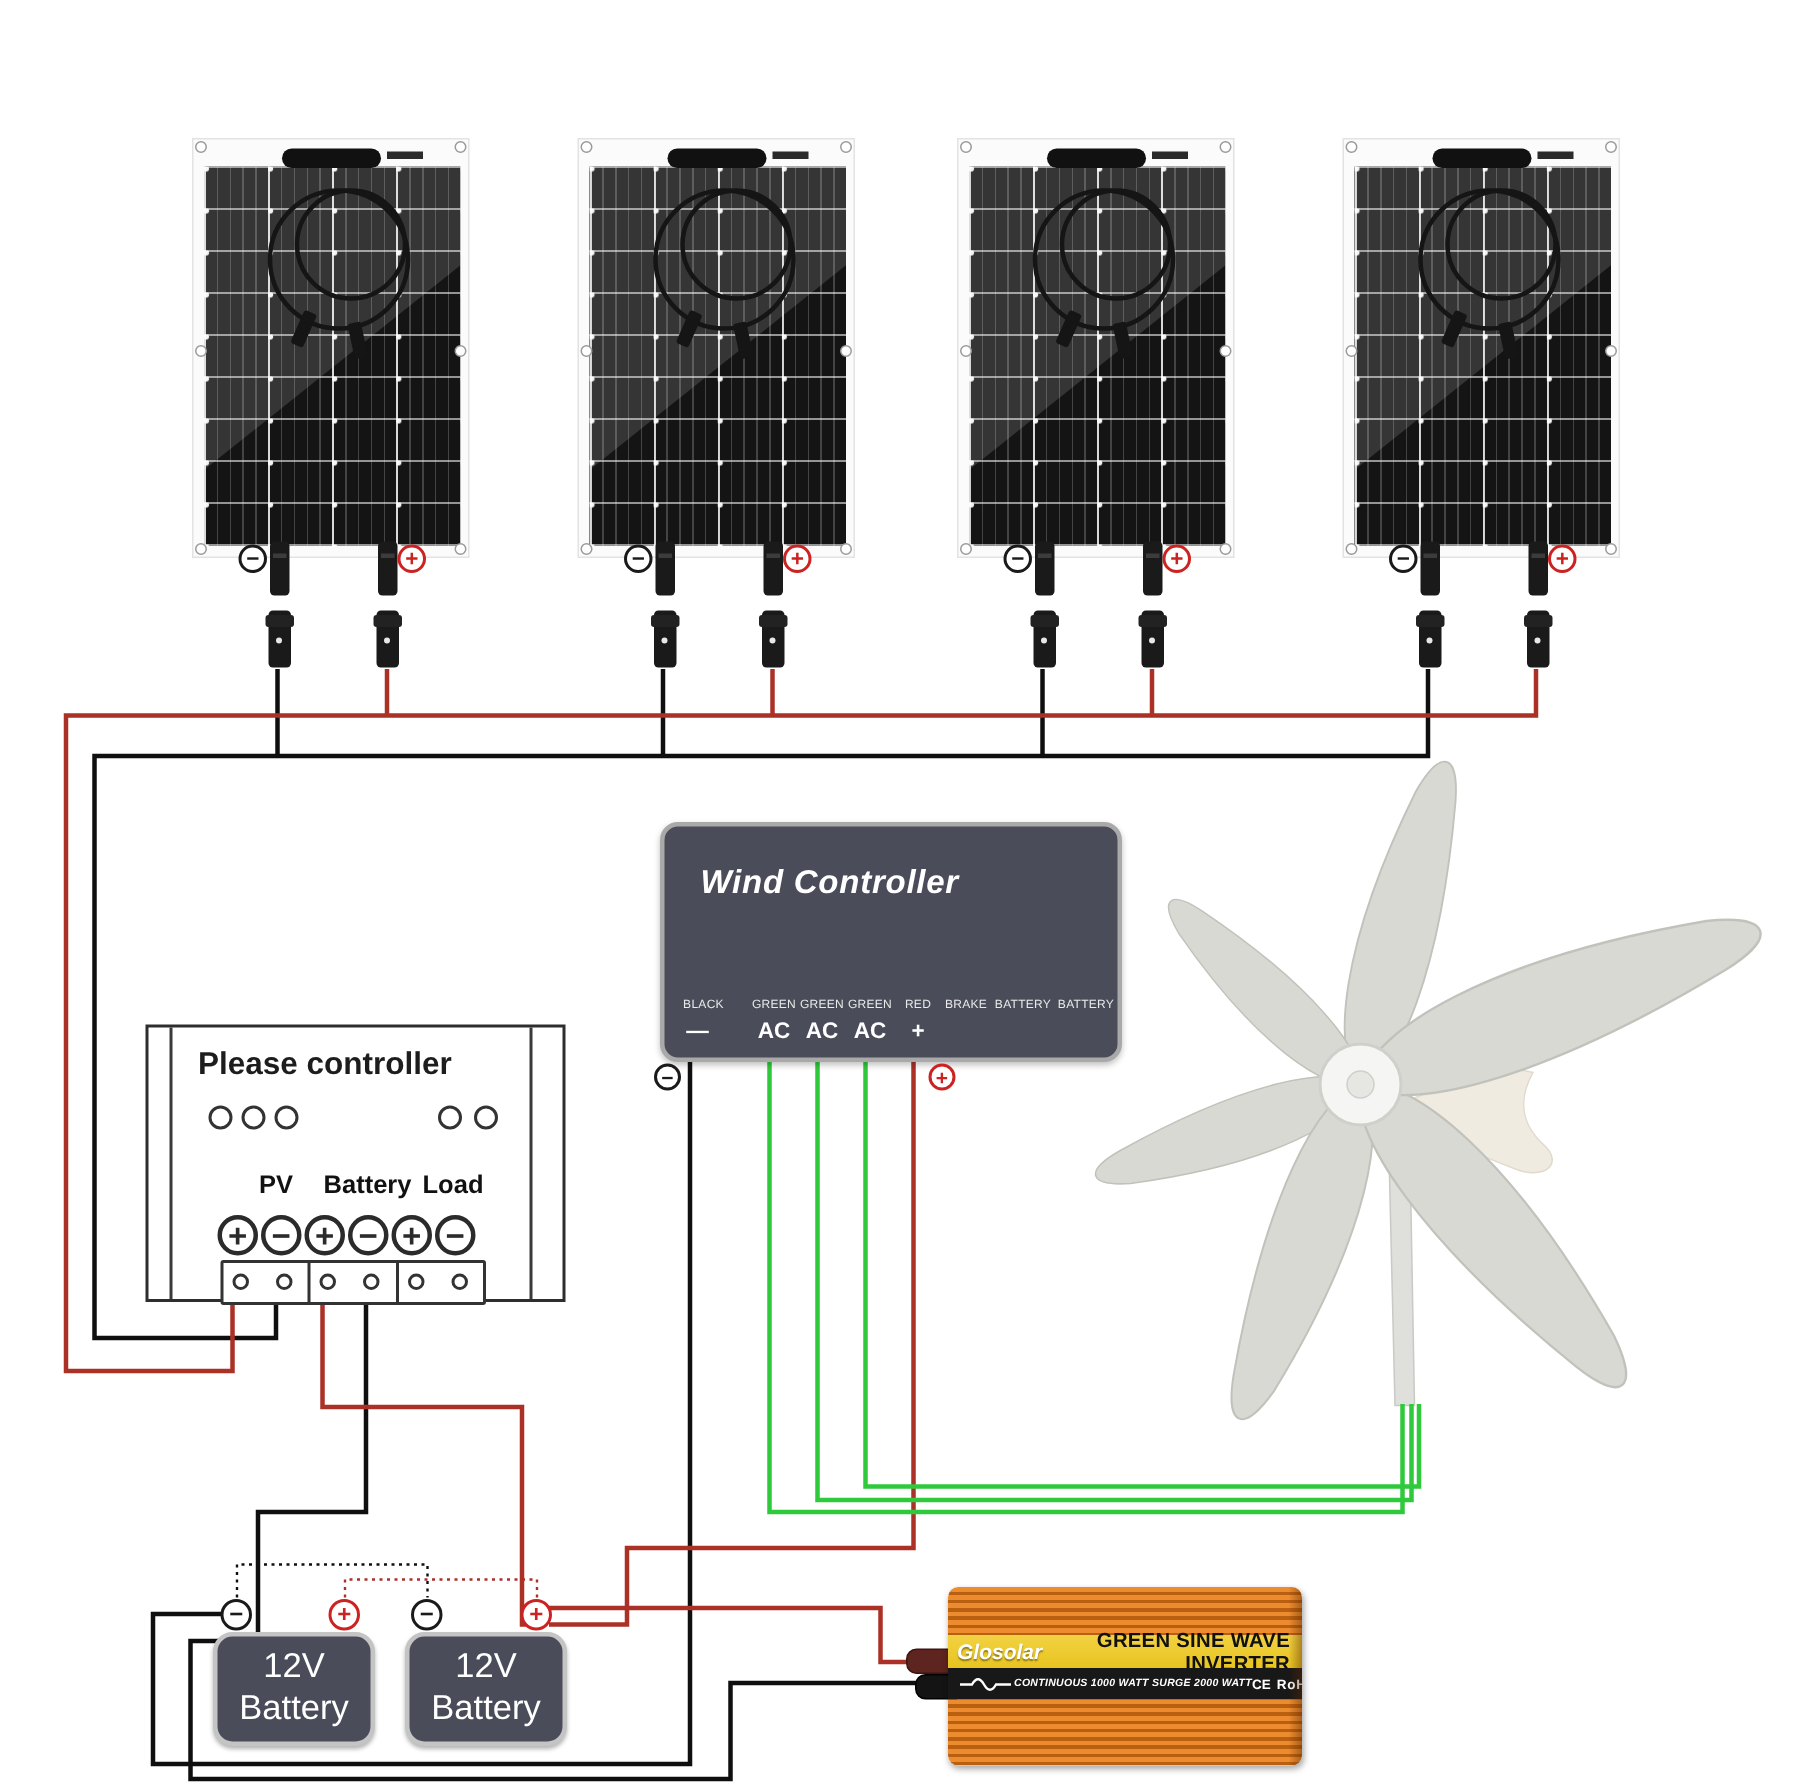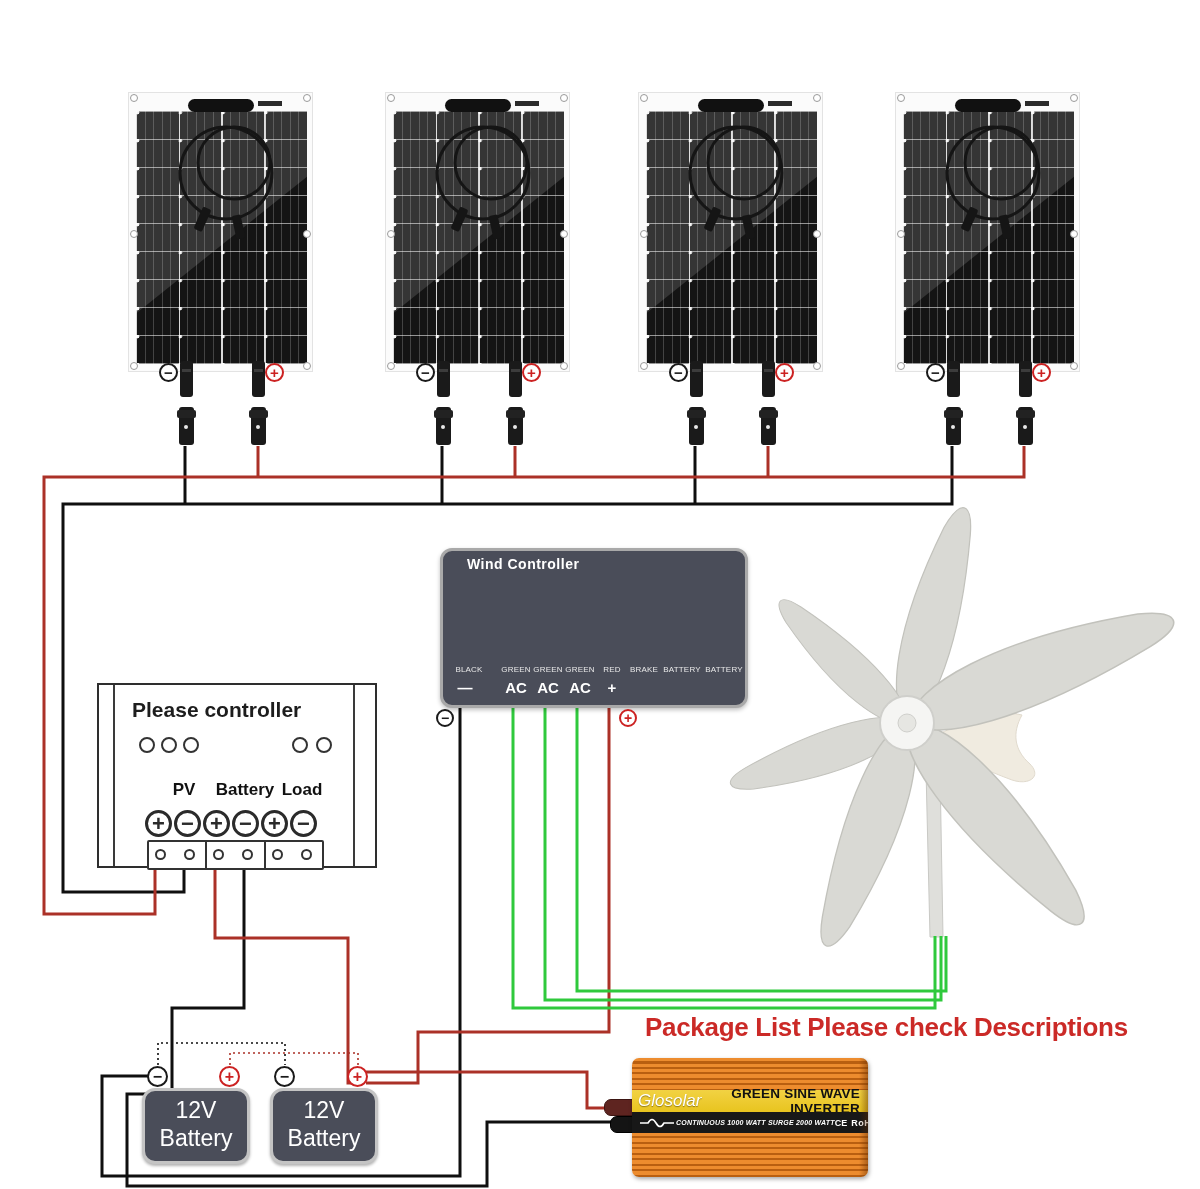--- a/index.html
+++ b/index.html
@@ -57,21 +57,21 @@
   .sym{position:absolute;border-radius:50%;background:#fff;display:flex;align-items:center;justify-content:center;
     font-weight:bold;box-sizing:border-box;}
   .sym.minus{border:2px solid #1a1a1a;color:#1a1a1a;}
   .sym.plus{border:2px solid var(--terminal-red,#cc2222);color:var(--terminal-red,#cc2222);}
   .psym{width:19px;height:19px;font-size:15px;top:270px;}
   .psym-minus{left:30px;} .psym-plus{left:136px;}
   
   .windctl{position:absolute;left:440px;top:548px;width:308px;height:160px;
     background:var(--box-dark,#4a4d59);border:3px solid #a9a9a9;border-radius:12px;box-sizing:border-box;
     box-shadow:0 2px 4px rgba(0,0,0,.25);}
-  .wc-title{position:absolute;left:24px;top:5px;color:#fff;font-size:14px;font-weight:bold;letter-spacing:.5px;}
+  .wc-title{position:absolute;left:24px;top:24px;color:#fff;font-size:22px;font-weight:bold;letter-spacing:.5px;font-style:italic;}
   .wlab{position:absolute;top:114px;transform:translateX(-50%);color:#e9e9e9;font-size:8px;letter-spacing:.2px;}
   .wl0{left:26px}.wl1{left:73px}.wl2{left:105px}.wl3{left:137px}.wl4{left:169px}
   .wl5{left:201px}.wl6{left:239px}.wl7{left:281px}
   .wval{position:absolute;top:128px;transform:translateX(-50%);color:#fff;font-size:15px;font-weight:bold;}
   .wv0{left:22px}.wv1{left:73px}.wv2{left:105px}.wv3{left:137px}.wv4{left:169px}
   .wcsym{width:18px;height:18px;font-size:14px;}
   
   .chargectl{position:absolute;left:97px;top:683px;width:280px;height:185px;background:#fff;
     border:2px solid #2e2e2e;box-sizing:border-box;}
   .cc-rail{position:absolute;top:0;width:2px;height:100%;background:#3a3a3a;}
@@ -99,21 +99,21 @@
   
   .inv-post{position:absolute;height:15px;border-radius:7px 0 0 7px;}
   .post-red{left:604px;top:1099px;width:32px;background:#5e2420;border:1px solid #3c1512;}
   .post-black{left:610px;top:1116px;width:26px;background:#141414;border:1px solid #000;}
   .inverter{position:absolute;left:632px;top:1058px;width:236px;height:119px;border-radius:7px;
     overflow:hidden;display:flex;flex-direction:column;box-shadow:1px 2px 4px rgba(0,0,0,.35);}
   .fins{background:repeating-linear-gradient(180deg,#ed8c2e 0 3px,#b95f10 3px 5.5px);}
   .fins.top{height:32px;} .fins.bottom{flex:1;}
   .band-yellow{height:22px;background:linear-gradient(180deg,#f2d243,var(--inverter-yellow,#e8c41f));
     display:flex;align-items:center;padding:0 6px;box-sizing:border-box;}
-  .inv-brand{font-size:17px;font-weight:normal;font-style:italic;color:#fff;text-shadow:0 1px 1px rgba(0,0,0,.4);}
+  .inv-brand{font-size:14px;font-weight:bold;font-style:italic;color:#fff;text-shadow:0 1px 1px rgba(0,0,0,.4);}
   .inv-title{flex:1;text-align:right;font-size:13.5px;font-weight:bold;color:#111;letter-spacing:.2px;padding-right:2px;}
   .band-black{height:21px;background:#181818;display:flex;align-items:center;padding:0 6px;box-sizing:border-box;color:#fff;}
   .sinewave{width:38px;height:14px;flex:none;}
   .inv-sub{flex:1;font-size:7px;font-style:italic;font-weight:bold;letter-spacing:.2px;white-space:nowrap;}
   .inv-ce{font-size:9px;font-weight:bold;margin-right:4px;}
   .inv-rohs{font-size:9px;font-weight:bold;letter-spacing:.5px;}
   .inverter::after{content:"";position:absolute;right:0;top:0;width:9px;height:100%;
     background:linear-gradient(90deg,rgba(0,0,0,0),rgba(90,40,0,.45));}
   
   .note{position:absolute;color:var(--annotation,#cb2a27);font-weight:bold;font-size:26px;letter-spacing:-.3px;white-space:nowrap;}
@@ -350,15 +350,14 @@
       <svg class="sinewave" viewBox="0 0 38 14">
         <path d="M2,7 H10 Q14,0 18,7 Q22,14 26,7 H36" fill="none" stroke="#fff" stroke-width="1.6"></path>
       </svg>
       <span class="inv-sub">CONTINUOUS 1000 WATT SURGE 2000 WATT</span>
       <span class="inv-ce">CE</span>
       <span class="inv-rohs">RoHS</span>
     </div>
     <div class="fins bottom"></div>
   </div>
 
-  <div class="note note1">Package List Please check Descriptions</div>
 
 </div>
 
 </body></html>

